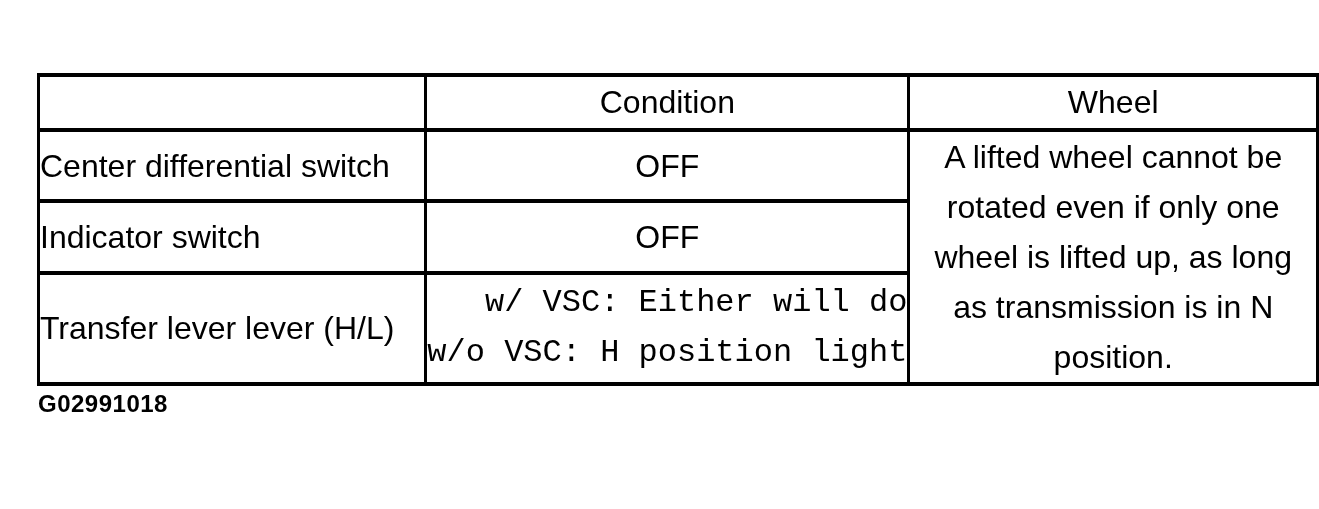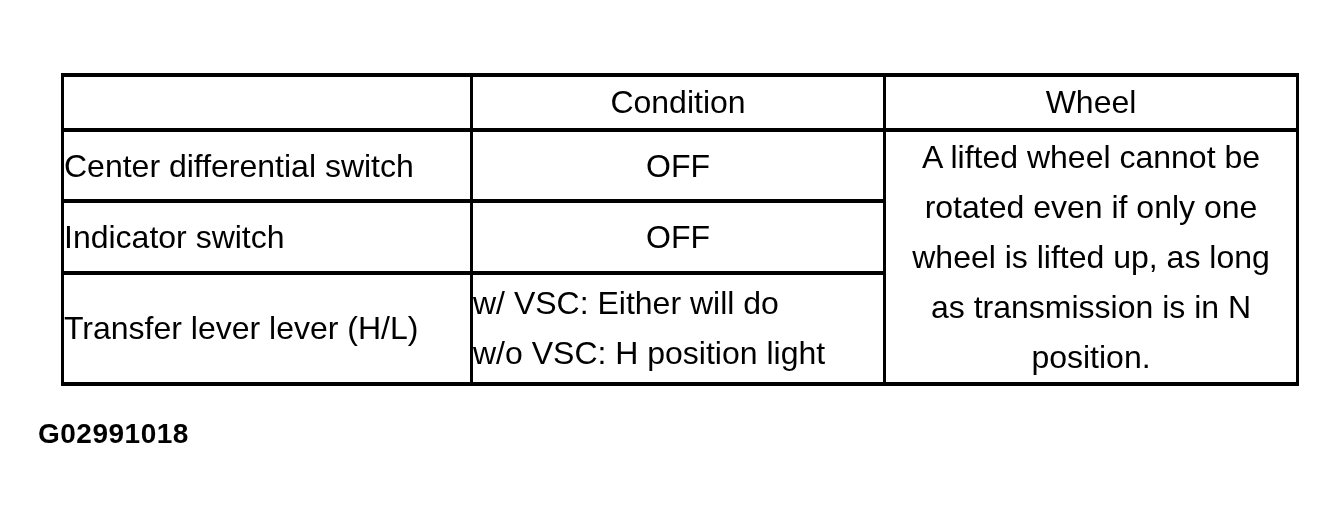--- a/index.html
+++ b/index.html
@@ -14,21 +14,20 @@
     color: #000000;
     font-family: "Liberation Sans", sans-serif;
     overflow: hidden;
   }
   .doc-table {
     position: absolute;
     left: 37px;
     top: 73px;
     border-collapse: collapse;
     table-layout: fixed;
-    margin-left: 24px;
   }
   .doc-table td {
     border-left: 3px solid #000000;
     border-right: 3px solid #000000;
     border-top: 4px solid #000000;
     border-bottom: 4px solid #000000;
     font-size: 32px;
     line-height: 1.2;
     padding: 0;
     overflow: hidden;
@@ -55,33 +54,34 @@
   .cell-wheel-note {
     text-align: center;
     vertical-align: top;
     padding: 12px 6px 0 15px;
   }
   .wheel-line {
     line-height: 50px;
     white-space: nowrap;
   }
   .cond-multiline {
-    text-align: left;
+    text-align: right;
     vertical-align: middle;
     padding-top: 6px;
+    font-family: Liberation Mono, monospace;
   }
   .cond-line {
     line-height: 50px;
     white-space: nowrap;
   }
   .figure-id {
     position: absolute;
     left: 38px;
-    top: 418px;
-    font-size: 28px;
+    top: 390px;
+    font-size: 24px;
     font-weight: bold;
     letter-spacing: 0.5px;
   }
 </style>
 </head>
 <body>
 
 <table class="doc-table">
   <tbody>
     <tr class="row-header">

